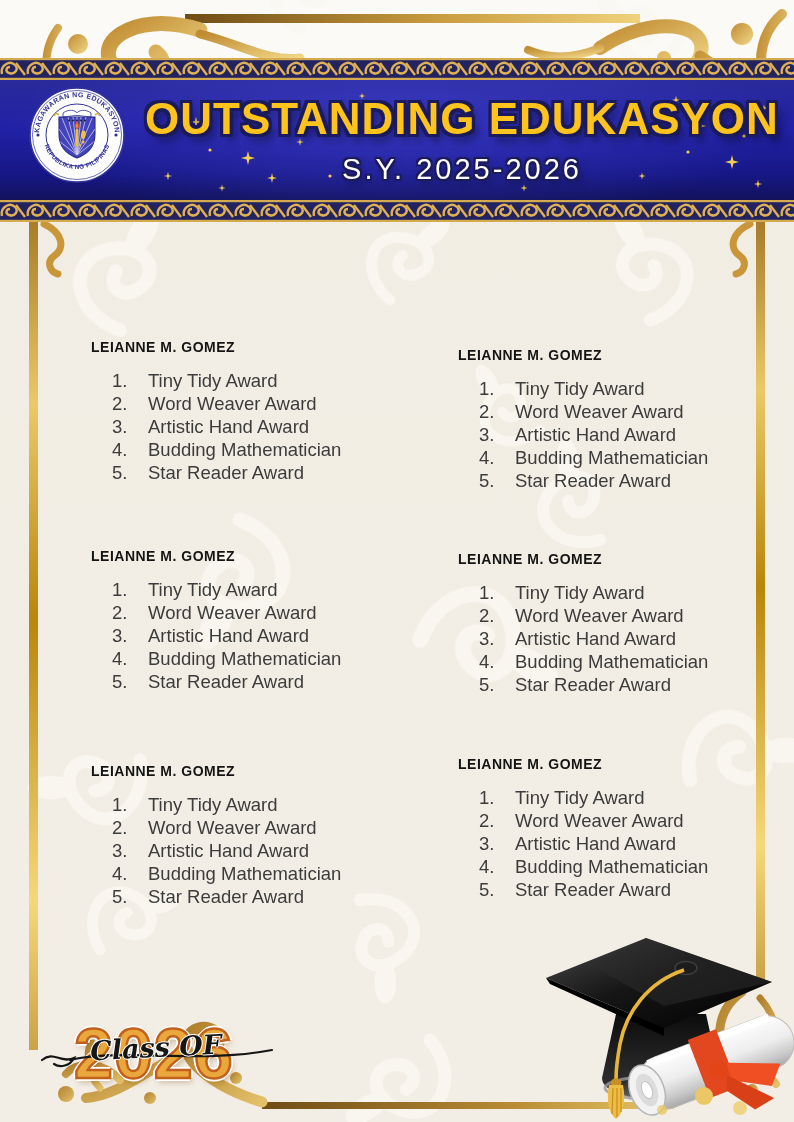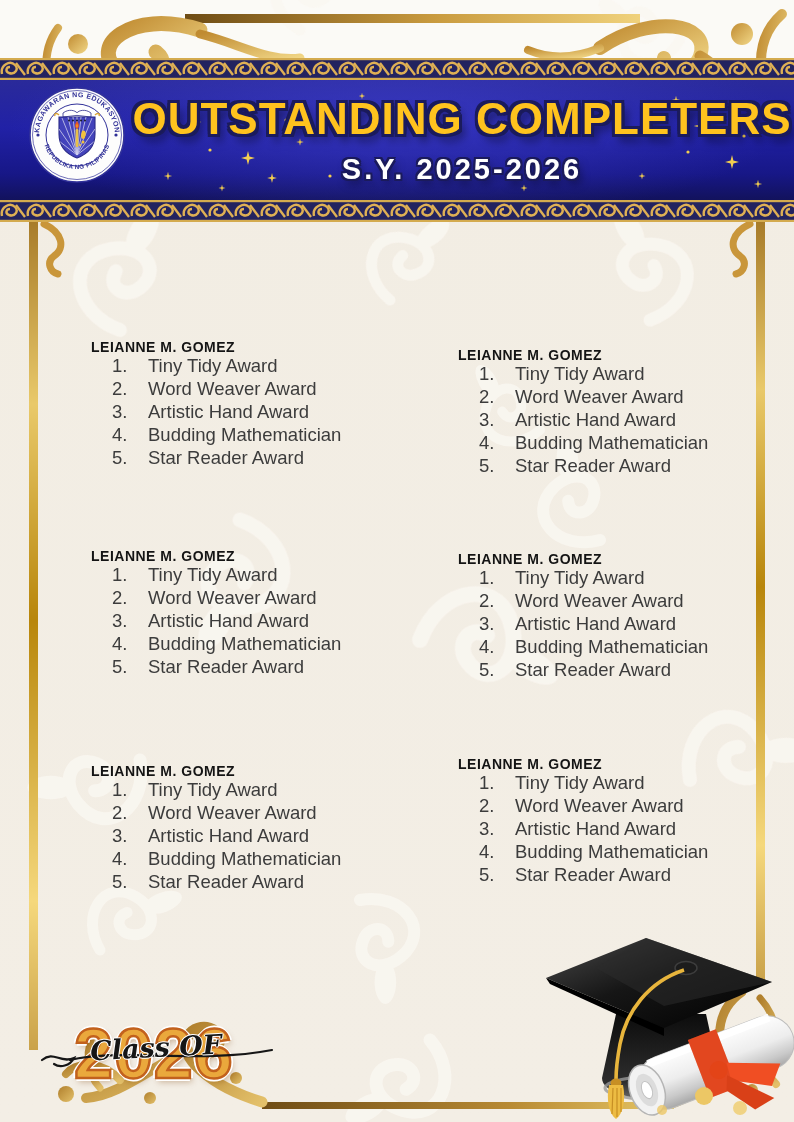--- a/index.html
+++ b/index.html
@@ -34,41 +34,41 @@
     position:absolute; left:138px; right:8px; top:0; height:120px;
     display:flex; flex-direction:column; align-items:center; justify-content:center;
   }
   .banner-title {
     font-size:44px; font-weight:800; letter-spacing:1px; color:#ffc31e; white-space:nowrap;
     text-shadow: 3px 0 0 #1b1b5c, -3px 0 0 #1b1b5c, 0 3px 0 #1b1b5c, 0 -3px 0 #1b1b5c,
       3px 3px 0 #1b1b5c, -3px -3px 0 #1b1b5c, 3px -3px 0 #1b1b5c, -3px 3px 0 #1b1b5c,
       5px 7px 10px rgba(0,0,0,.5);
   }
   .banner-subtitle {
-    margin-top:9px; font-size:29px; font-weight:700; letter-spacing:3px; color:#ffffff; white-space:nowrap;
+    margin-top:9px; font-size:29px; font-weight:400; letter-spacing:3px; color:#ffffff; white-space:nowrap;
     text-shadow: 2px 0 0 #1b1b5c, -2px 0 0 #1b1b5c, 0 2px 0 #1b1b5c, 0 -2px 0 #1b1b5c,
       2px 2px 0 #1b1b5c, -2px -2px 0 #1b1b5c, 2px -2px 0 #1b1b5c, -2px 2px 0 #1b1b5c,
       3px 5px 8px rgba(0,0,0,.5);
   }
 
   
   .side-bar {
     position:absolute; top:222px; width:9px; height:828px;
     background:linear-gradient(180deg,#a87c2a 0%, #e9c96a 22%, #b8860b 48%, #f5d87c 82%, #caa24a 100%);
   }
   .side-bar.left { left:29px; }
   .side-bar.right { left:756px; height:760px; }
 
   
   .block { position:absolute; width:330px; }
   .bname {
     font-size:14px; font-weight:800; letter-spacing:.5px; color:#141414;
     transform:scaleY(1.04); transform-origin:left top; white-space:nowrap;
   }
-  .rows { }
+  .rows { margin-top:15px; }
   .row { padding-left:21px; height:23px; line-height:23px; font-size:18.5px; color:#3c3c3c; white-space:nowrap; }
   .row .num { display:inline-block; width:24px; margin-right:12px; }
 
   
   .class-emblem { position:absolute; left:58px; top:1008px; width:196px; height:92px; }
   .class-year {
     position:absolute; left:16px; top:6px; width:196px; text-align:left;
     font-size:70px; font-weight:800; letter-spacing:1px; color:#eaa83c;
     -webkit-text-stroke:2.5px #c2611d;
     text-shadow:-3px 0 0 #ffffff, 3px 0 0 #ffffff, 0 -3px 0 #ffffff, 0 3px 0 #ffffff, 2px 4px 6px rgba(120,60,0,.35);
@@ -244,21 +244,21 @@
           <path d="M48,34 C45,38 46,41 48,42 C50,41 51,38 48,34 Z" fill="#e85420"></path>
           <path d="M48,36.5 C46.8,38.6 47.2,40.3 48,41 C48.8,40.3 49.2,38.6 48,36.5 Z" fill="#f7a823"></path>
 
           <path d="M53,44 C56,42 58,46 56,50 C55,53.5 52,52.5 52,48 Z" fill="#f2c23c"></path>
           <circle cx="54" cy="55" r="1.5" fill="#f2c23c"></circle>
           <circle cx="51" cy="58" r="1.1" fill="#f2c23c"></circle>
         </svg>
       </div>
 
       <div class="banner-text">
-        <div class="banner-title">OUTSTANDING COMPLETERS</div>
+        <div class="banner-title">OUTSTANDING EDUKASYON</div>
         <div class="banner-subtitle">S.Y. 2025-2026</div>
       </div>
     </div>
 
     <svg class="rope rope-bottom" width="794" height="22" viewBox="0 0 794 22" preserveAspectRatio="none">
       <defs>
         <pattern id="ropeB" width="26" height="22" patternUnits="userSpaceOnUse">
           <rect width="26" height="22" fill="#23235f"></rect>
           <path d="M2,16 C0,7 10,2 15,7 C19,11 15,17 9,15 C5,13.5 6,9 10,9" fill="none" stroke="#dfb054" stroke-width="2.4"></path>
           <path d="M16,5 L25,17" stroke="#dfb054" stroke-width="2.4"></path>

